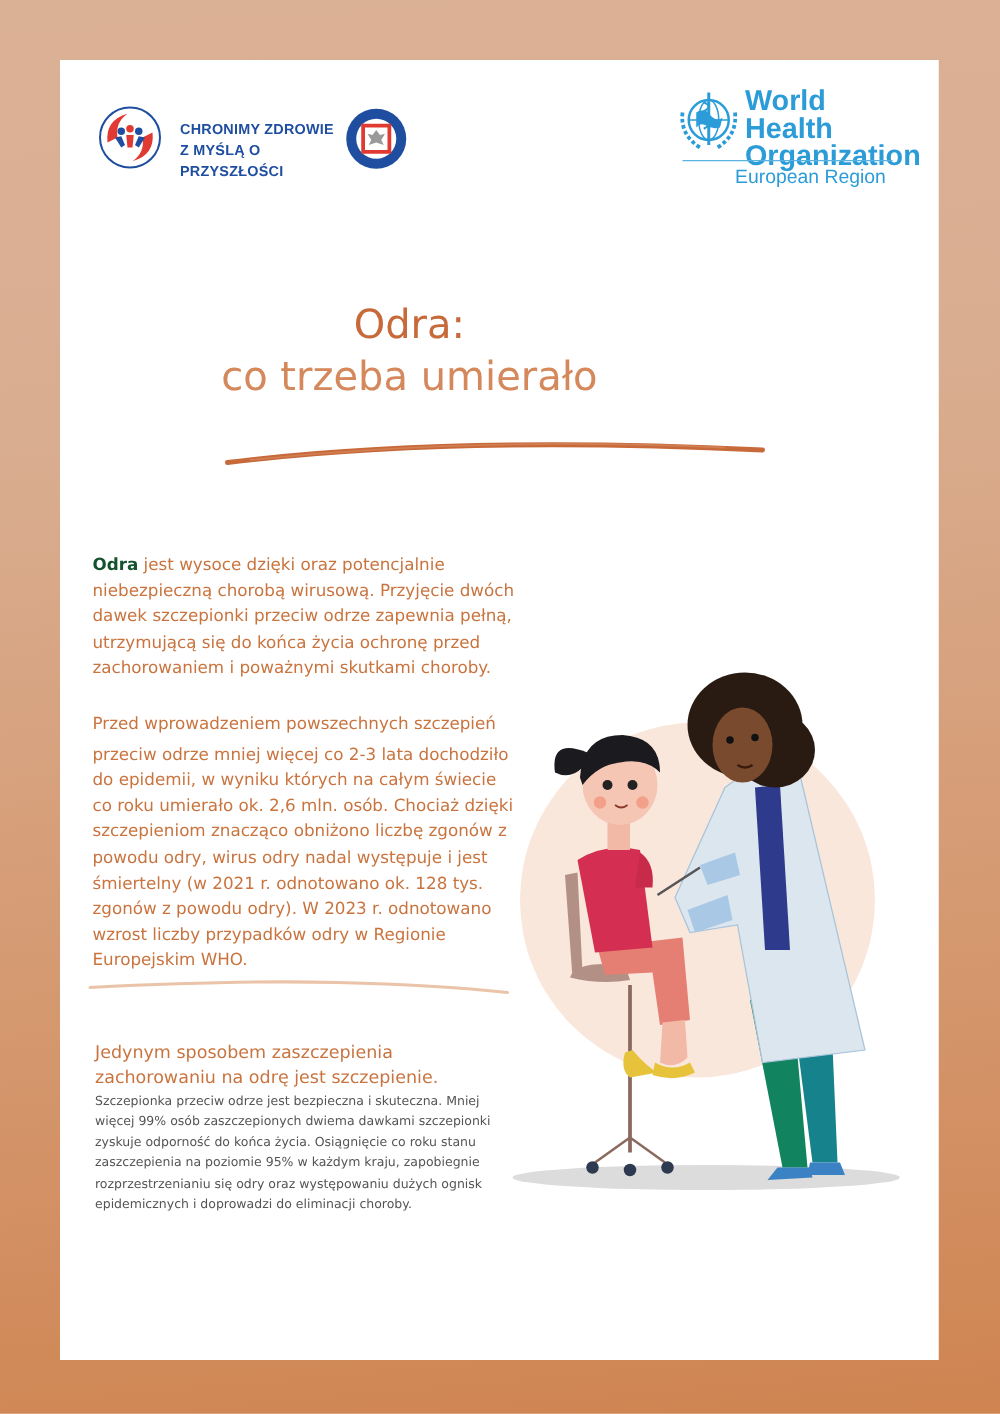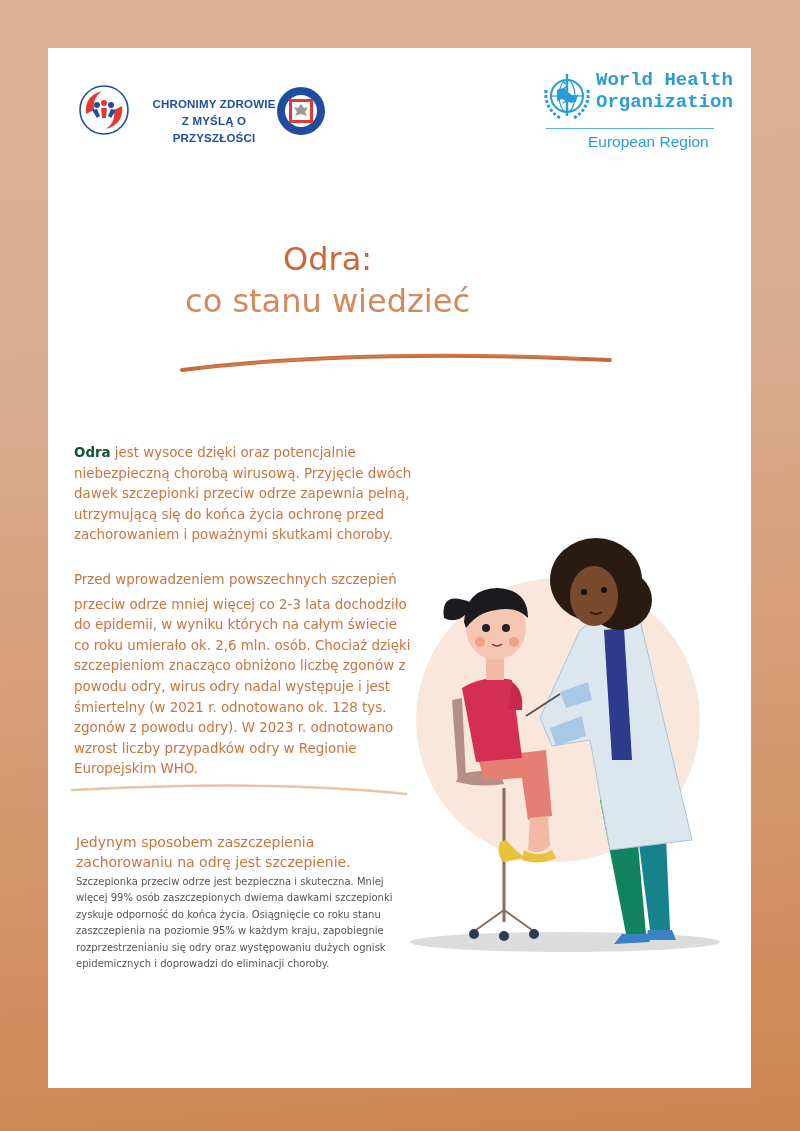--- a/index.html
+++ b/index.html
@@ -10,28 +10,28 @@
     }
     .card {
       position: absolute; left: 48px; top: 48px; width: 703px; height: 1040px;
       background: #ffffff;
     }
     
     .logo-left { position: absolute; left: 30px; top: 36px; width: 52px; height: 52px; }
     .campaign {
       position: absolute; left: 96px; top: 48px; width: 140px;
       font-family: "Liberation Sans", sans-serif; font-weight: bold; font-size: 11.5px;
-      line-height: 17px; color: #1f4ea0; text-align: center; letter-spacing: 0.2px;
+      line-height: 17px; color: #1f4ea0; letter-spacing: 0.2px;
     }
     .logo-pis { position: absolute; left: 228px; top: 38px; width: 50px; height: 50px; }
     .who { position: absolute; left: 490px; top: 18px; width: 190px; height: 90px; }
     .who-emblem { position: absolute; left: 0; top: 2px; width: 58px; height: 58px; }
     .who-name {
       position: absolute; left: 58px; top: 3px; color: #2b9cd8;
-      font-family: Liberation Mono, monospace; font-weight: bold; font-size: 19px; line-height: 22px;
+      font-family: Liberation Sans, sans-serif; font-weight: bold; font-size: 23px; line-height: 22px;
     }
     .who-rule { position: absolute; left: 8px; top: 62px; width: 168px; height: 1px; background: #5ab2e0; }
     .who-region {
       position: absolute; left: 6px; top: 67px; color: #2b9cd8;
       font-family: "Liberation Sans", sans-serif; font-size: 15.5px; margin-left: 44px;
     }
     
     .title {
       position: absolute; left: 0; width: 559px; top: 190px; text-align: center;
       font-family: "DejaVu Sans", sans-serif; font-size: 32px; line-height: 42px; color: #c8693a;
@@ -102,21 +102,21 @@
     <div class="who-name">
       <div>World Health</div>
       <div>Organization</div>
     </div>
     <div class="who-rule"></div>
     <div class="who-region">European Region</div>
   </div>
 
   <div class="title">
     <span>Odra:</span>
-    <span class="l2">co stanu wiedzieć</span>
+    <span class="l2">co trzeba umierało</span>
   </div>
 
   <svg class="stroke-top" viewBox="0 0 432 30">
     <path d="M2 24 Q180 2 430 14" fill="none" stroke="#c8693a" stroke-width="4" stroke-linecap="round"></path>
     <path d="M20 22 Q200 3 400 12" fill="none" stroke="#d4885c" stroke-width="1.5" opacity="0.7"></path>
   </svg>
 
   <div class="para p1">
     <b>Odra</b><span> jest wysoce dzięki oraz potencjalnie niebezpieczną chorobą wirusową. Przyjęcie dwóch dawek szczepionki przeciw odrze zapewnia pełną, utrzymującą się do końca życia ochronę przed zachorowaniem i poważnymi skutkami choroby.</span>
   </div>

